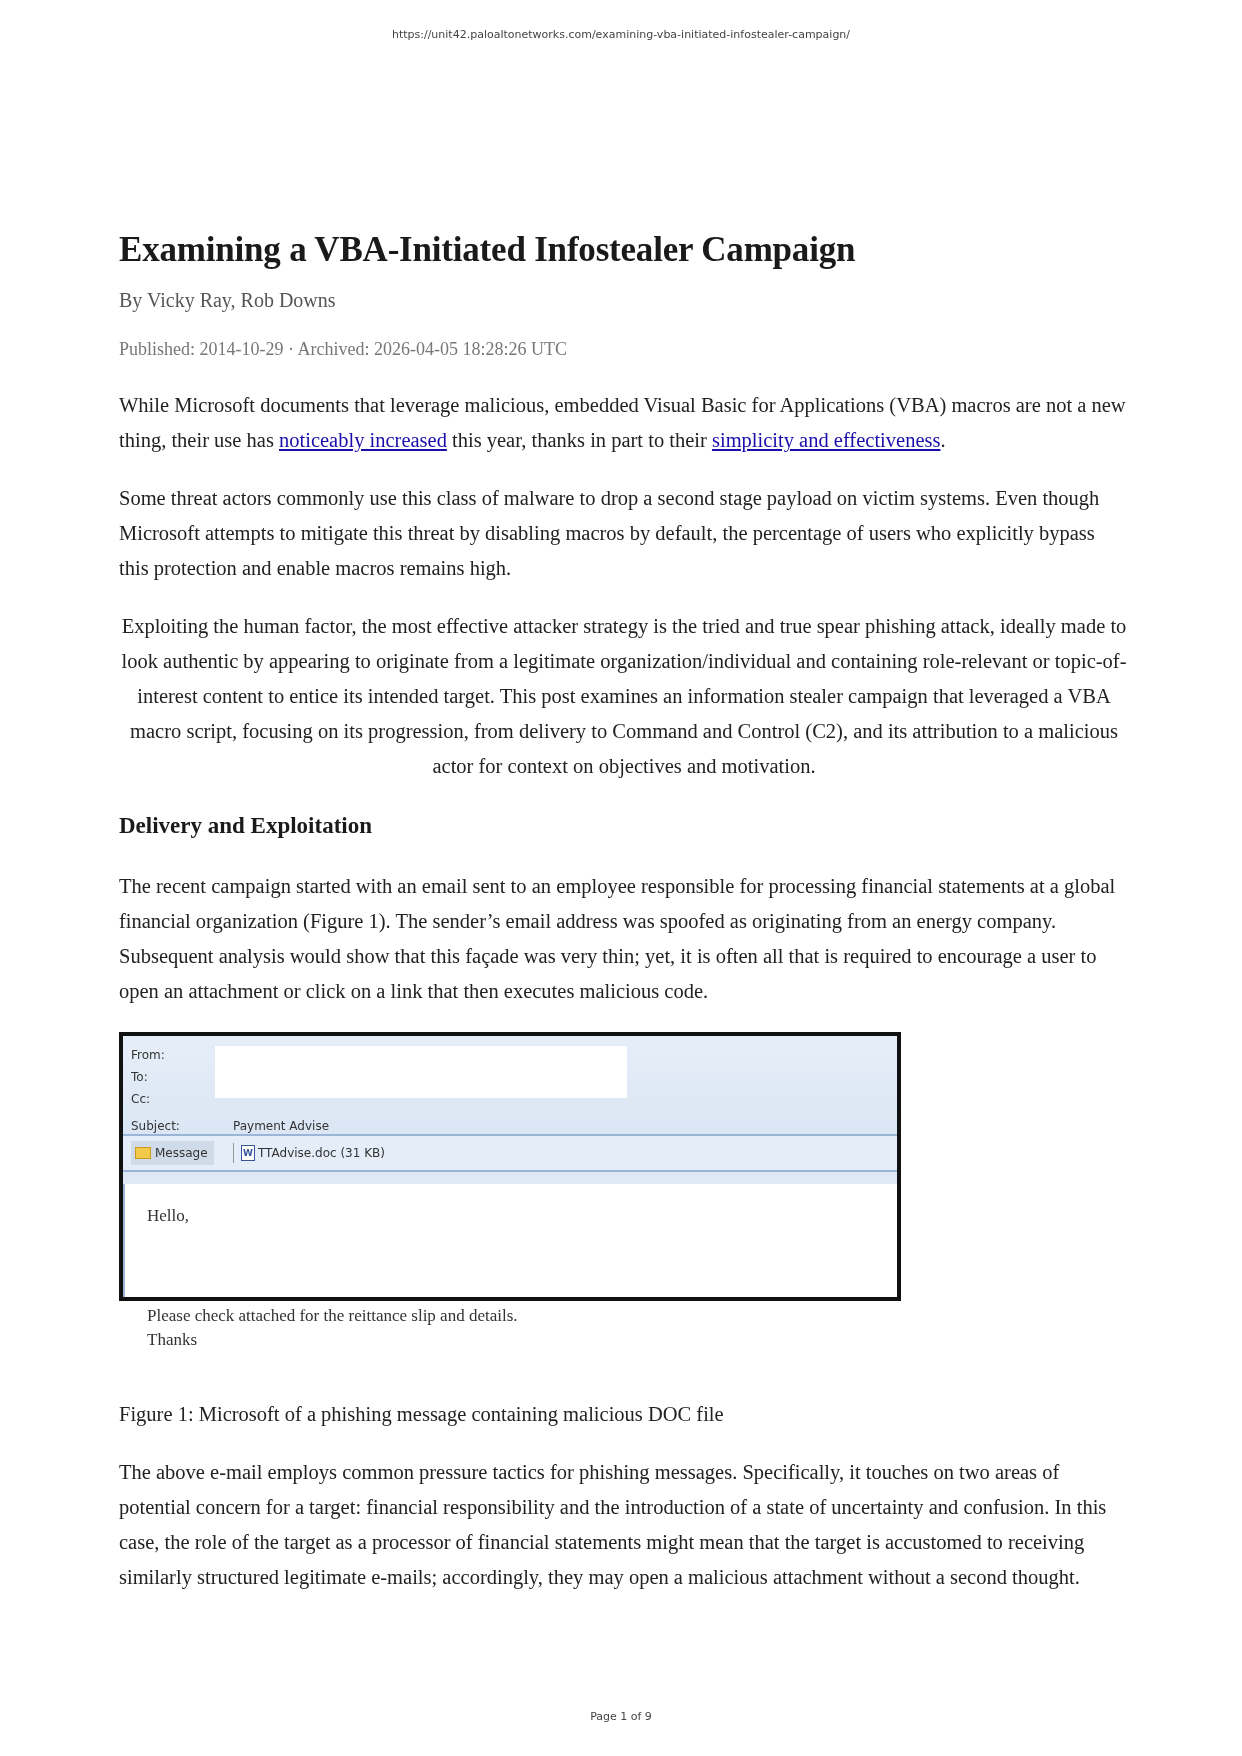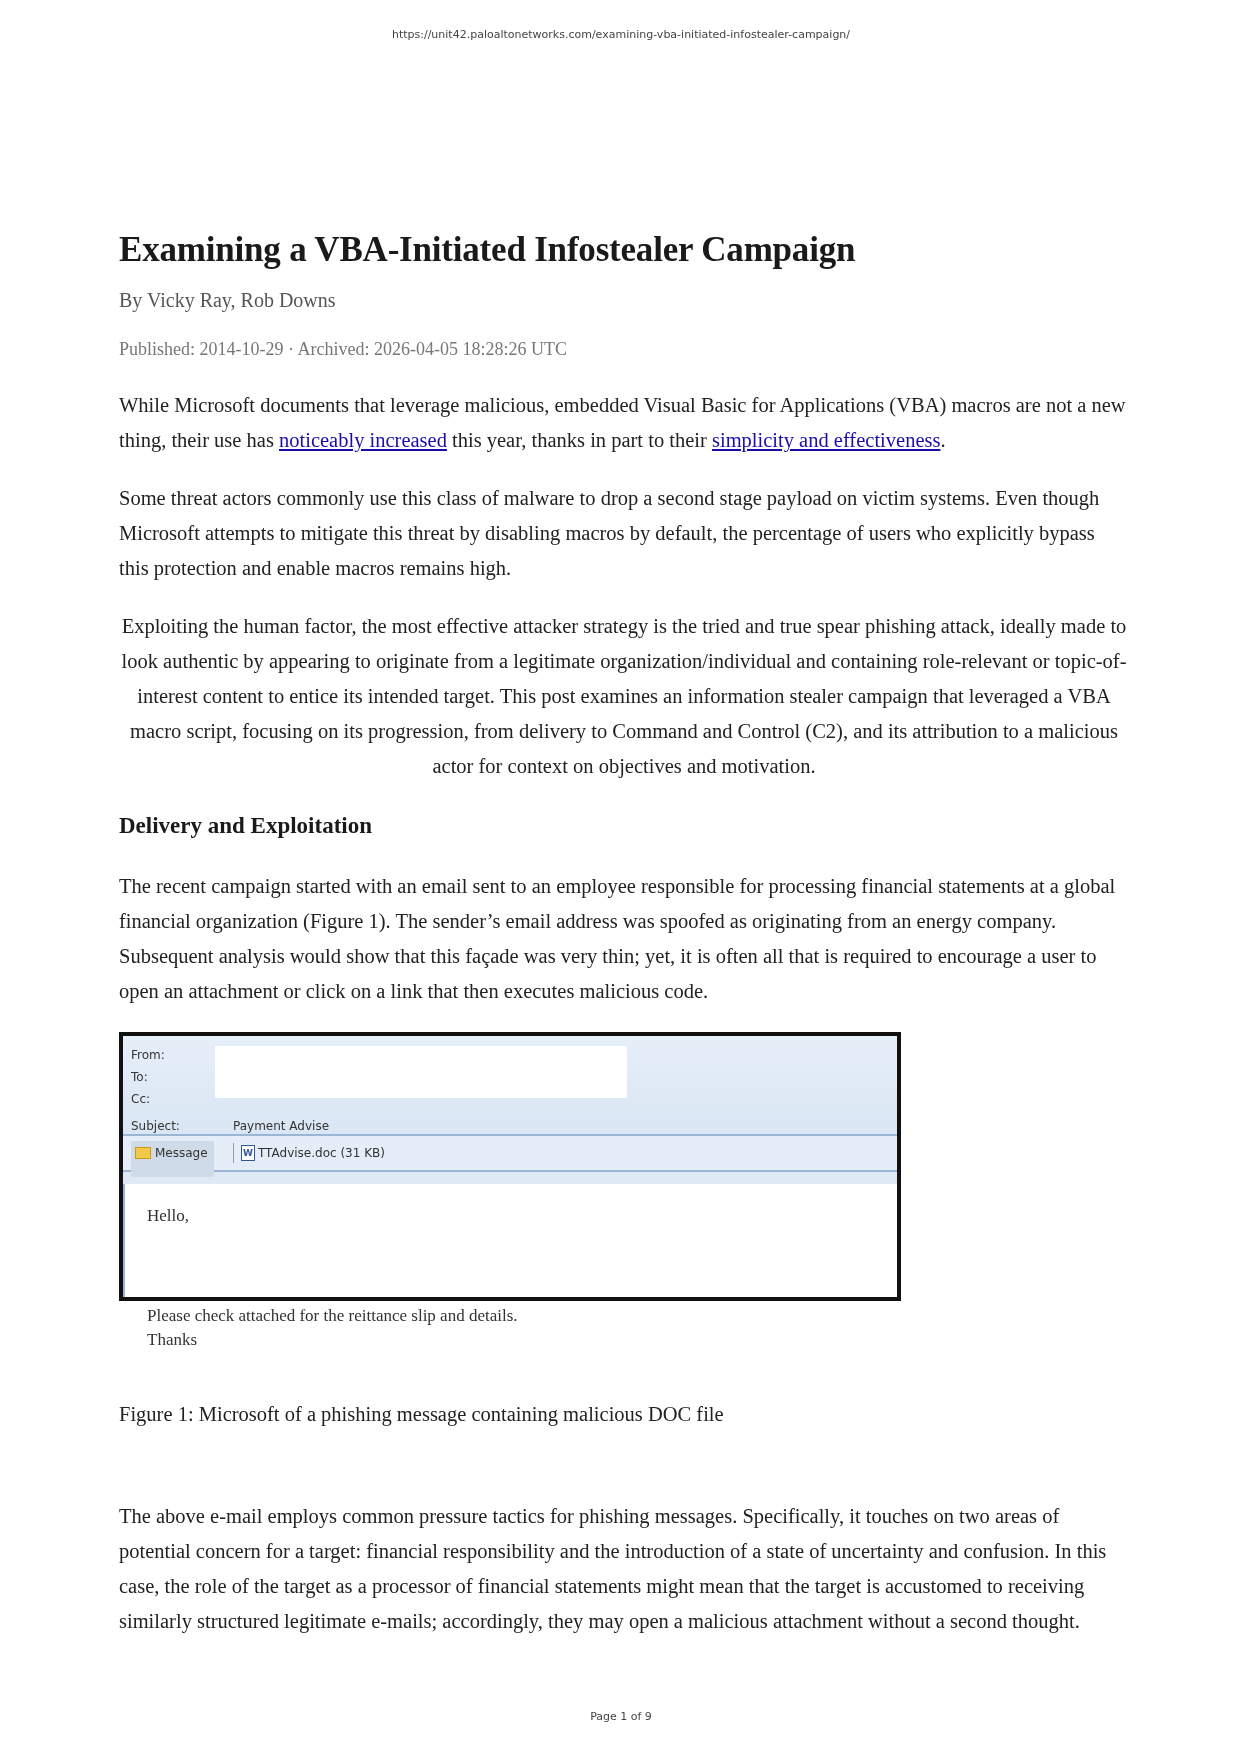--- a/index.html
+++ b/index.html
@@ -15,38 +15,38 @@
   p { margin: 0; font-size: 20.5px; line-height: 35px; position: absolute; left: 0; width: 1010px; }
   a { color: #1a0dab; text-decoration: underline; }
   h2 { position: absolute; left: 0; margin: 0; font-size: 23px; font-weight: bold; color: #1a1a1a; }
   #p1 { top: 388px; }
   #p2 { top: 481px; }
   #p3 { top: 609px; text-align: center; }
   #h-delivery { top: 813px; }
   #p4 { top: 869px; }
   #p5 { top: 1408px; }
   .caption { position: absolute; top: 1403px; left: 0; font-size: 20.5px; }
-  #p5 { top: 1455px; margin-top: 44px; }
+  #p5 { top: 1455px; }
   .footer { position: absolute; top: 1710px; left: 0; width: 1242px; text-align: center;
             font-family: "DejaVu Sans", sans-serif; font-size: 11px; color: #444; }
 
   
   .figure { position: absolute; left: 119px; top: 1032px; width: 782px; height: 269px;
             border: 4px solid #111; box-sizing: border-box; background: #dfe9f5; }
   .email-head { position: absolute; left: 0; top: 0; width: 100%; height: 98px;
                 background: linear-gradient(#e6eef8, #dae6f4); }
   .field-label { position: absolute; left: 8px; font-family: "DejaVu Sans", sans-serif;
                  font-size: 12px; color: #333; }
   .redact { position: absolute; left: 92px; top: 10px; width: 412px; height: 52px; background: #ffffff; }
   .subject-val { position: absolute; left: 110px; top: 83px; font-family: "DejaVu Sans", sans-serif;
                  font-size: 12px; color: #333; }
   .head-sep { position: absolute; left: 0; top: 98px; width: 100%; height: 2px; background: #9bb5d6; }
   .attach-bar { position: absolute; left: 0; top: 100px; width: 100%; height: 34px;
                 background: #e4edf8; border-bottom: 2px solid #9bb5d6; }
-  .msg-tab { position: absolute; left: 8px; top: 5px; height: 24px; padding: 0 6px 12px 4px;
+  .msg-tab { position: absolute; left: 8px; top: 5px; height: 24px; padding: 0 6px 0 4px;
              background: #cfdbe9; display: flex; align-items: center; gap: 4px;
              font-family: "DejaVu Sans", sans-serif; font-size: 12px; color: #333; }
   .env-icon { width: 16px; height: 12px; background: #f3c94a; border: 1px solid #c99a1e; box-sizing: border-box; }
   .tab-sep { position: absolute; left: 110px; top: 7px; width: 1px; height: 20px; background: #999; }
   .file-att { position: absolute; left: 118px; top: 5px; height: 24px; display: flex; align-items: center; gap: 3px;
               font-family: "DejaVu Sans", sans-serif; font-size: 12px; color: #333; }
   .doc-icon { width: 14px; height: 16px; background: #fff; border: 1px solid #35579a; box-sizing: border-box;
               font-size: 9px; color: #35579a; display: flex; align-items: center; justify-content: center;
               font-weight: bold; }
   .email-body { position: absolute; left: 0; top: 136px; width: 100%; bottom: 0; background: #ffffff;

